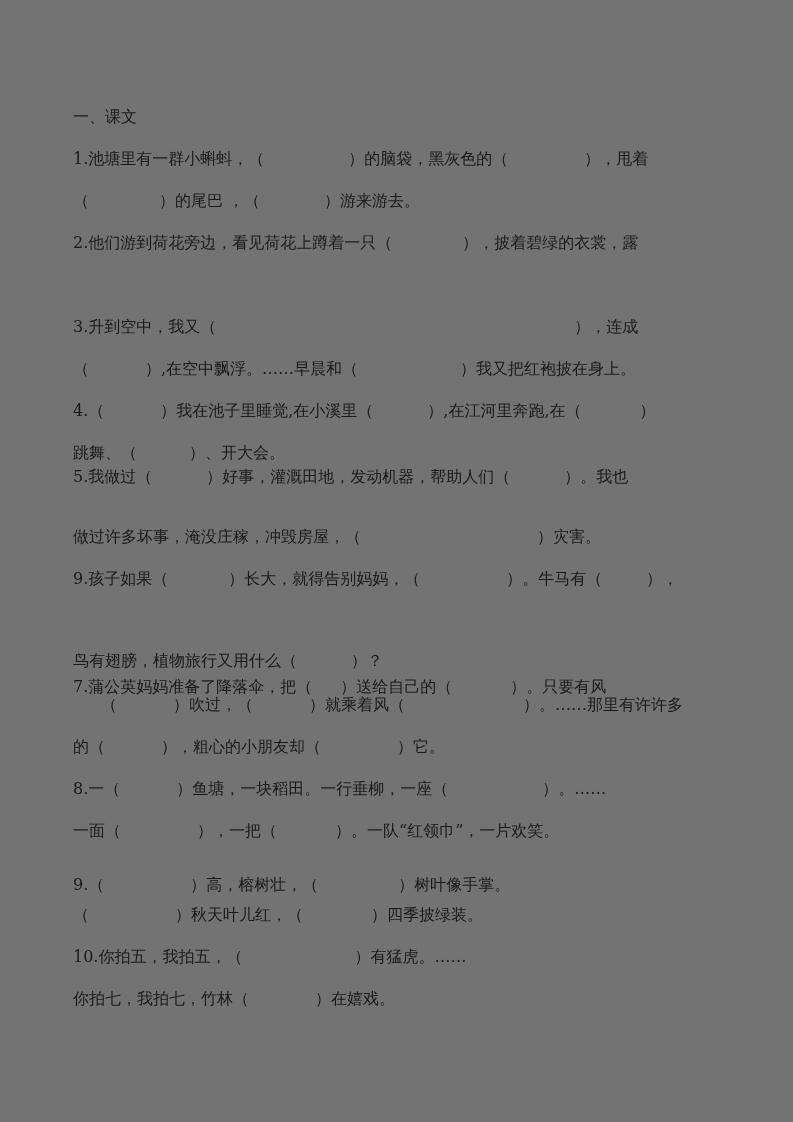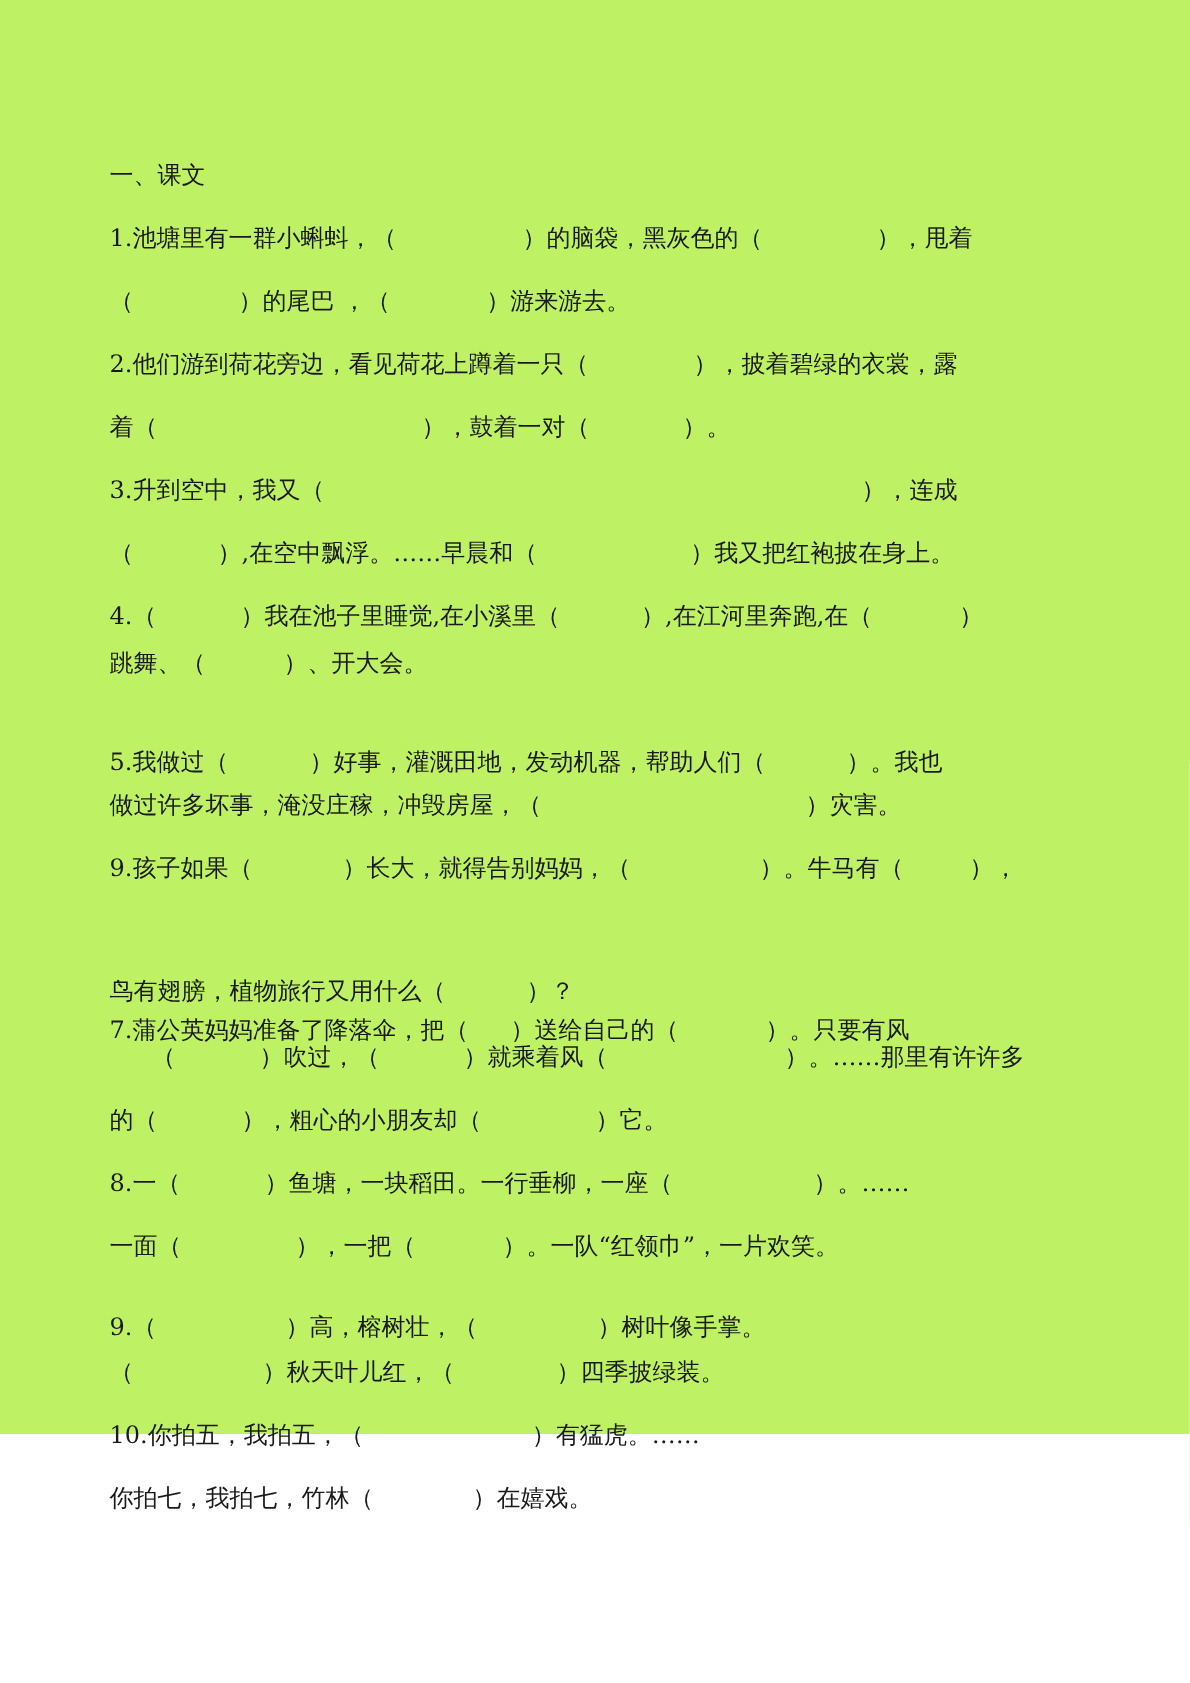--- a/index.html
+++ b/index.html
@@ -1,36 +1,35 @@
 <!DOCTYPE html>
 <html><head>
 <meta charset="utf-8">
 <style>
   html, body { margin: 0; padding: 0; background: #ffffff; }
   body { width: 793px; height: 1122px; position: relative; overflow: hidden;
          font-family: "DejaVu Serif", "Liberation Serif", serif; color: #1a1a1a; }
-  .page { position: absolute; left: 0; top: 0; width: 793px; height: 956px; background: #bef264; }
+  .page { position: absolute; left: 0; top: 0; width: 793px; height: 1122px; background: #737373; }
   .line { position: absolute; left: 73px; white-space: nowrap; font-size: 16px; line-height: 20px; height: 20px; }
   .seg { display: inline-block; vertical-align: baseline; }
   .blank { display: inline-block; }
 </style>
 </head>
 <body>
 
 <div class="page" id="page">
     <div class="line" style="top: 107px;"><span class="seg">一、课文</span></div>
     <div class="line" style="top: 149px;"><span class="seg">1.池塘里有一群小蝌蚪，（</span><span class="blank" style="width: 84px;">&nbsp;</span><span class="seg">）的脑袋，黑灰色的（</span><span class="blank" style="width: 76px;">&nbsp;</span><span class="seg">），甩着</span></div>
     <div class="line" style="top: 191px;"><span class="seg">（</span><span class="blank" style="width: 70px;">&nbsp;</span><span class="seg">）的尾巴 ，（</span><span class="blank" style="width: 64px;">&nbsp;</span><span class="seg">）游来游去。</span></div>
     <div class="line" style="top: 233px;"><span class="seg">2.他们游到荷花旁边，看见荷花上蹲着一只（</span><span class="blank" style="width: 70px;">&nbsp;</span><span class="seg">），披着碧绿的衣裳，露</span></div>
-    <div class="line" style="top: 275px;"><span class="seg">着（</span><span class="blank" style="width: 176px;">&nbsp;</span><span class="seg">），鼓着一对（</span><span class="blank" style="width: 62px;">&nbsp;</span><span class="seg">）。</span></div>
     <div class="line" style="top: 317px;"><span class="seg">3.升到空中，我又（</span><span class="blank" style="width: 358px;">&nbsp;</span><span class="seg">），连成</span></div>
     <div class="line" style="top: 359px;"><span class="seg">（</span><span class="blank" style="width: 56px;">&nbsp;</span><span class="seg">）,在空中飘浮。……早晨和（</span><span class="blank" style="width: 102px;">&nbsp;</span><span class="seg">）我又把红袍披在身上。</span></div>
     <div class="line" style="top: 401px;"><span class="seg">4.（</span><span class="blank" style="width: 56px;">&nbsp;</span><span class="seg">）我在池子里睡觉,在小溪里（</span><span class="blank" style="width: 54px;">&nbsp;</span><span class="seg">）,在江河里奔跑,在（</span><span class="blank" style="width: 58px;">&nbsp;</span><span class="seg">）</span></div>
-    <div class="line" style="top: 432px;"><span class="seg">跳舞、（</span><span class="blank" style="width: 52px;">&nbsp;</span><span class="seg">）、开大会。</span></div>
-    <div class="line" style="top: 498px;"><span class="seg">5.我做过（</span><span class="blank" style="width: 54px;">&nbsp;</span><span class="seg">）好事，灌溉田地，发动机器，帮助人们（</span><span class="blank" style="width: 54px;">&nbsp;</span><span class="seg">）。我也</span></div>
+    <div class="line" style="top: 443px;"><span class="seg">跳舞、（</span><span class="blank" style="width: 52px;">&nbsp;</span><span class="seg">）、开大会。</span></div>
+    <div class="line" style="top: 467px;"><span class="seg">5.我做过（</span><span class="blank" style="width: 54px;">&nbsp;</span><span class="seg">）好事，灌溉田地，发动机器，帮助人们（</span><span class="blank" style="width: 54px;">&nbsp;</span><span class="seg">）。我也</span></div>
     <div class="line" style="top: 527px;"><span class="seg">做过许多坏事，淹没庄稼，冲毁房屋，（</span><span class="blank" style="width: 176px;">&nbsp;</span><span class="seg">）灾害。</span></div>
     <div class="line" style="top: 569px;"><span class="seg">9.孩子如果（</span><span class="blank" style="width: 60px;">&nbsp;</span><span class="seg">）长大，就得告别妈妈，（</span><span class="blank" style="width: 86px;">&nbsp;</span><span class="seg">）。牛马有（</span><span class="blank" style="width: 44px;">&nbsp;</span><span class="seg">），</span></div>
     <div class="line" style="top: 611px; margin-top: 40px;"><span class="seg">鸟有翅膀，植物旅行又用什么（</span><span class="blank" style="width: 54px;">&nbsp;</span><span class="seg">）？</span></div>
     <div class="line" style="top: 653px; margin-top: 24px;"><span class="seg">7.蒲公英妈妈准备了降落伞，把（</span><span class="blank" style="width: 28px;">&nbsp;</span><span class="seg">）送给自己的（</span><span class="blank" style="width: 58px;">&nbsp;</span><span class="seg">）。只要有风</span></div>
     <div class="line" style="top: 695px; margin-left: 28px;"><span class="seg">（</span><span class="blank" style="width: 56px;">&nbsp;</span><span class="seg">）吹过，（</span><span class="blank" style="width: 56px;">&nbsp;</span><span class="seg">）就乘着风（</span><span class="blank" style="width: 118px;">&nbsp;</span><span class="seg">）。……那里有许许多</span></div>
     <div class="line" style="top: 737px;"><span class="seg">的（</span><span class="blank" style="width: 56px;">&nbsp;</span><span class="seg">），粗心的小朋友却（</span><span class="blank" style="width: 76px;">&nbsp;</span><span class="seg">）它。</span></div>
     <div class="line" style="top: 779px;"><span class="seg">8.一（</span><span class="blank" style="width: 56px;">&nbsp;</span><span class="seg">）鱼塘，一块稻田。一行垂柳，一座（</span><span class="blank" style="width: 94px;">&nbsp;</span><span class="seg">）。……</span></div>
     <div class="line" style="top: 821px;"><span class="seg">一面（</span><span class="blank" style="width: 76px;">&nbsp;</span><span class="seg">），一把（</span><span class="blank" style="width: 58px;">&nbsp;</span><span class="seg">）。一队“红领巾”，一片欢笑。</span></div>
     <div class="line" style="top: 863px; margin-top: 12px;"><span class="seg">9.（</span><span class="blank" style="width: 86px;">&nbsp;</span><span class="seg">）高，榕树壮，（</span><span class="blank" style="width: 80px;">&nbsp;</span><span class="seg">）树叶像手掌。</span></div>
     <div class="line" style="top: 905px;"><span class="seg">（</span><span class="blank" style="width: 86px;">&nbsp;</span><span class="seg">）秋天叶儿红，（</span><span class="blank" style="width: 68px;">&nbsp;</span><span class="seg">）四季披绿装。</span></div>

